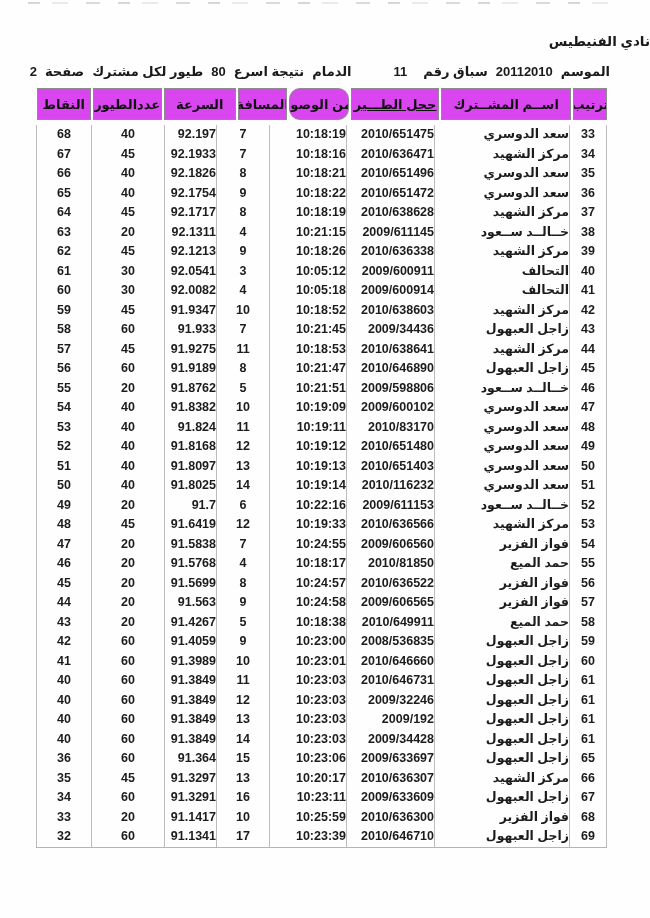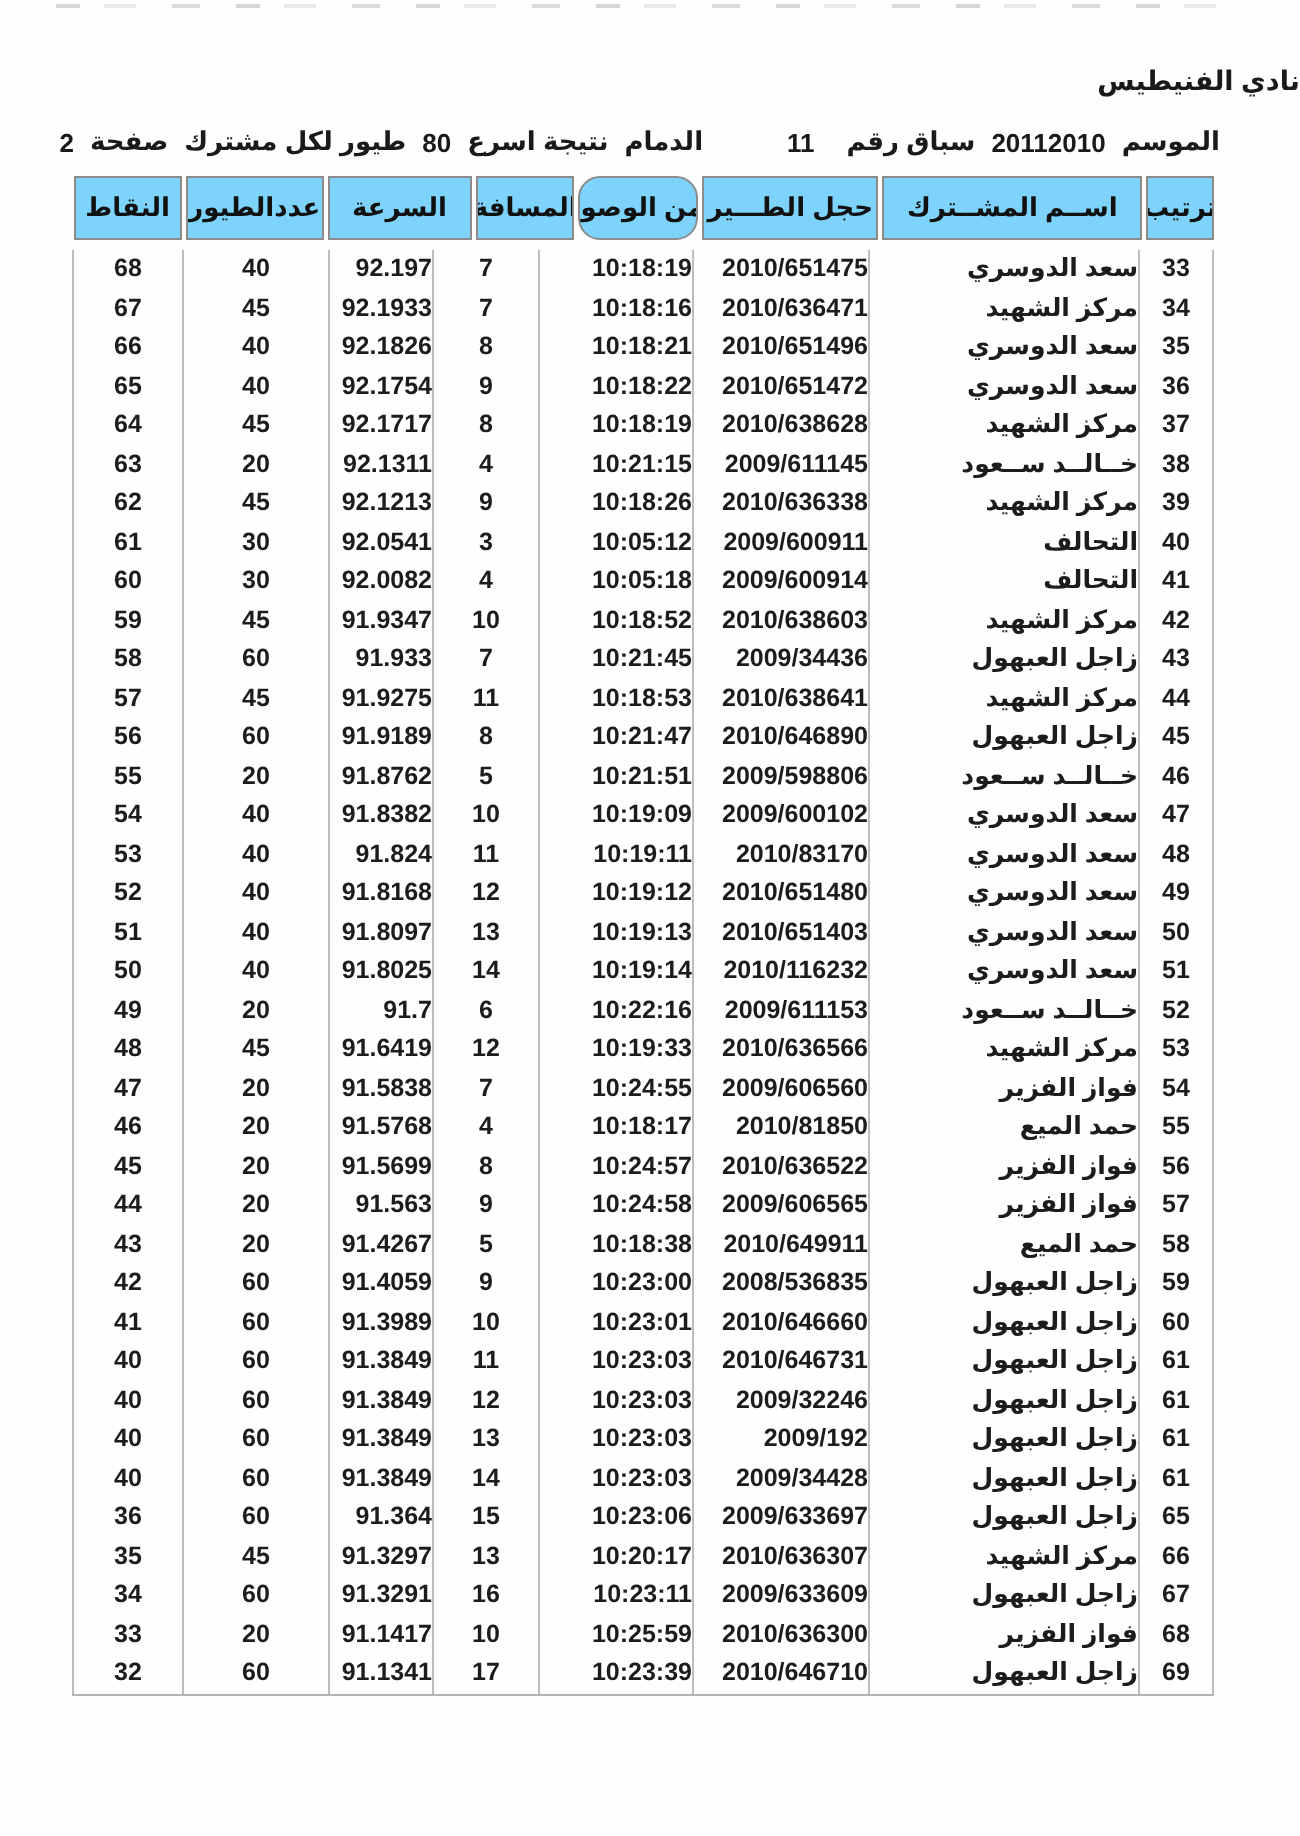--- a/index.html
+++ b/index.html
@@ -23,26 +23,26 @@
   .info-line{
     position:absolute;top:61px;right:40px;left:25px;height:20px;
     direction:rtl;display:flex;align-items:center;gap:8px;
     font-size:13px;font-weight:bold;white-space:nowrap;
   }
   .info-race-label{margin-left:8px;}
   .info-race-number{margin-left:34px;}
   .tbl{position:absolute;top:88px;left:37px;width:570px;direction:rtl;}
   .thead{display:flex;direction:rtl;gap:2px;height:32px;}
   .th{
-    background:#7dd3fc;border:1px solid #8c8c8c;box-sizing:border-box;
+    background:#d946ef;border:1px solid #8c8c8c;box-sizing:border-box;
     display:flex;align-items:center;justify-content:center;
     font-size:13px;font-weight:bold;color:#111;
     white-space:nowrap;overflow:hidden;
   }
-  .th-rank{width:35px;} .th-name{width:133px;} .th-ring{width:91px;}
+  .th-rank{width:35px;} .th-name{width:133px;} .th-ring{width:91px;text-decoration:underline;}
   .th-time{width:61px;border-radius:11px;} .th-distance{width:51px;} .th-speed{width:74px;}
   .th-birds{width:71px;} .th-points{width:55px;}
   table.body-grid{
     border-collapse:collapse;table-layout:fixed;width:570px;
     margin-top:5px;direction:rtl;
   }
   table.body-grid td{
     height:19.5px;line-height:19.5px;padding:0;
     border-left:1px solid #bdbdbd;border-right:1px solid #bdbdbd;
     font-size:12.5px;font-weight:bold;color:#1c1c1c;

